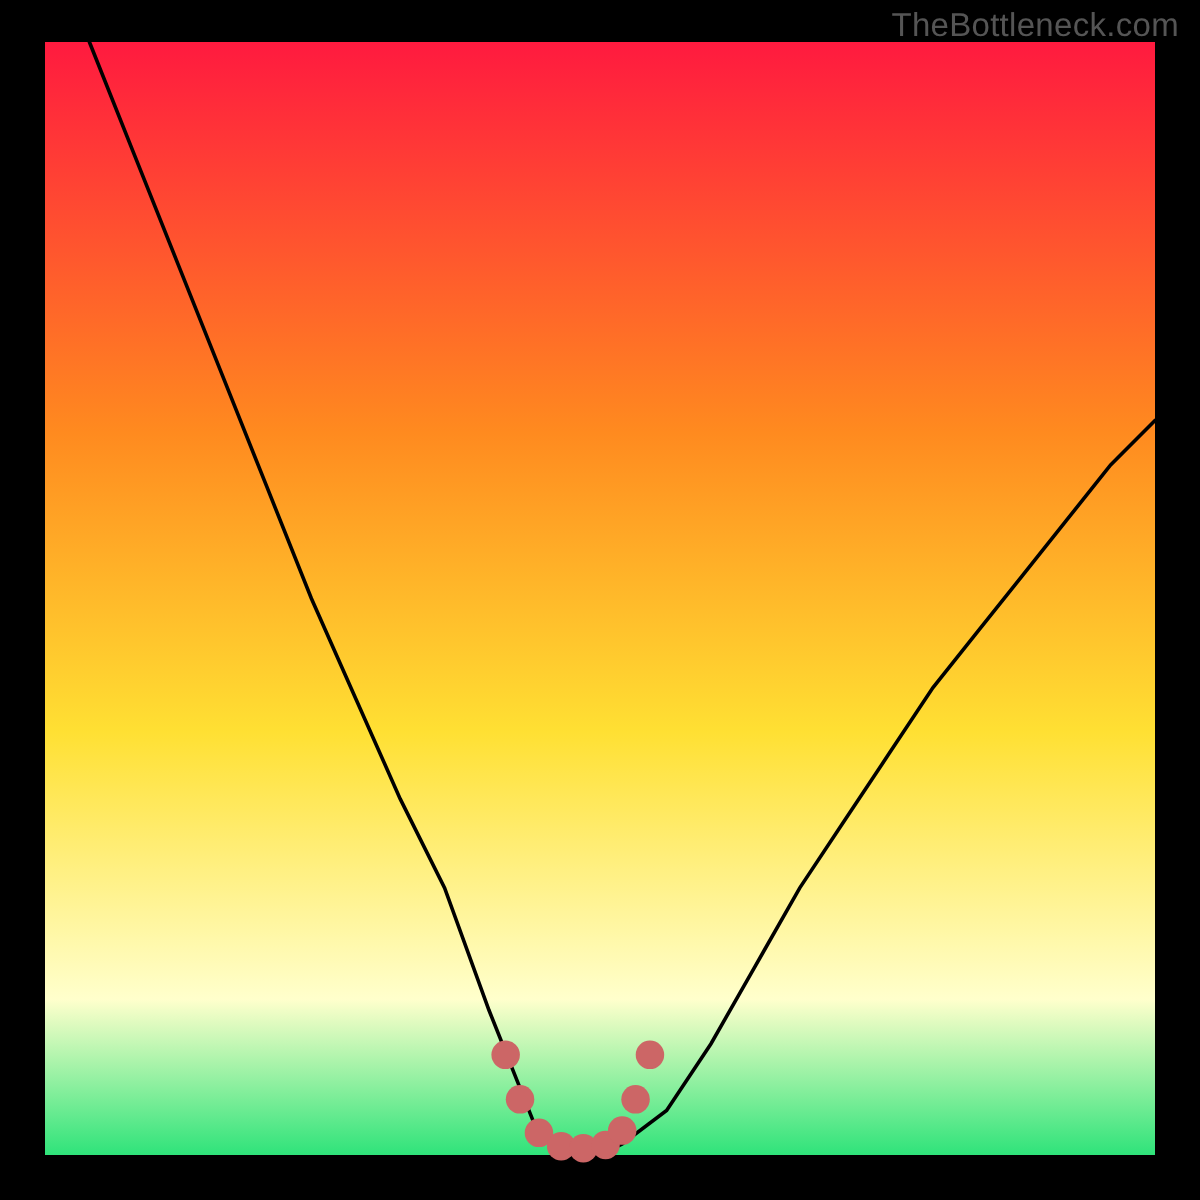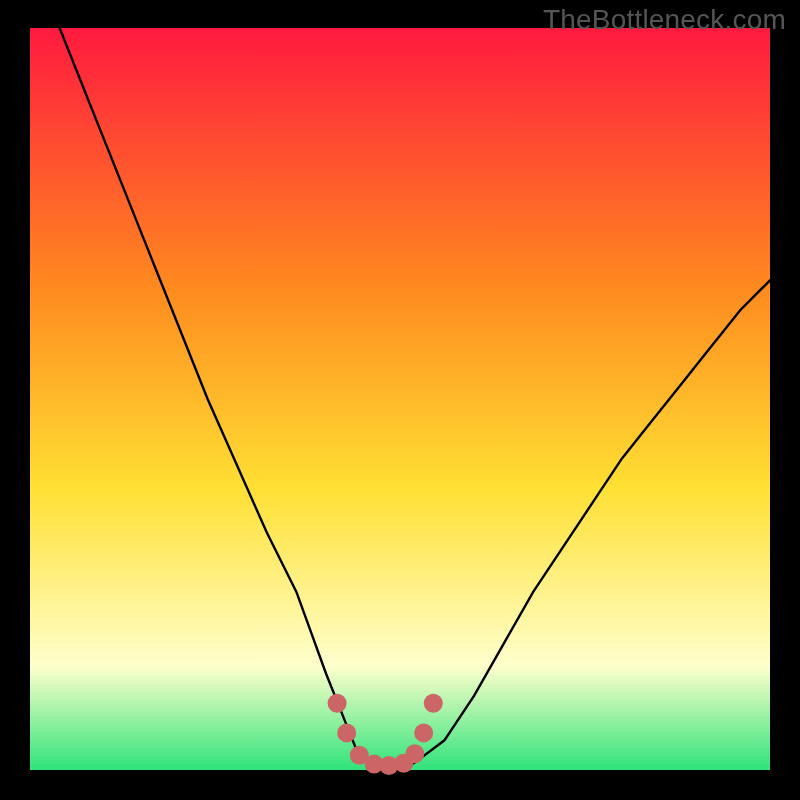--- a/index.html
+++ b/index.html
@@ -16,21 +16,21 @@
     top: 0;
     width: 800px;
     height: 800px;
     background: #000;
   }
   .watermark {
     position: absolute;
     top: 4px;
     right: 14px;
     font-family: Arial, Helvetica, sans-serif;
-    font-size: 28px;
+    font-size: 22px;
     font-weight: 500;
     color: #555;
     letter-spacing: 0.2px;
   }
   svg {
     position: absolute;
     left: 0;
     top: 0;
   }
 </style>

